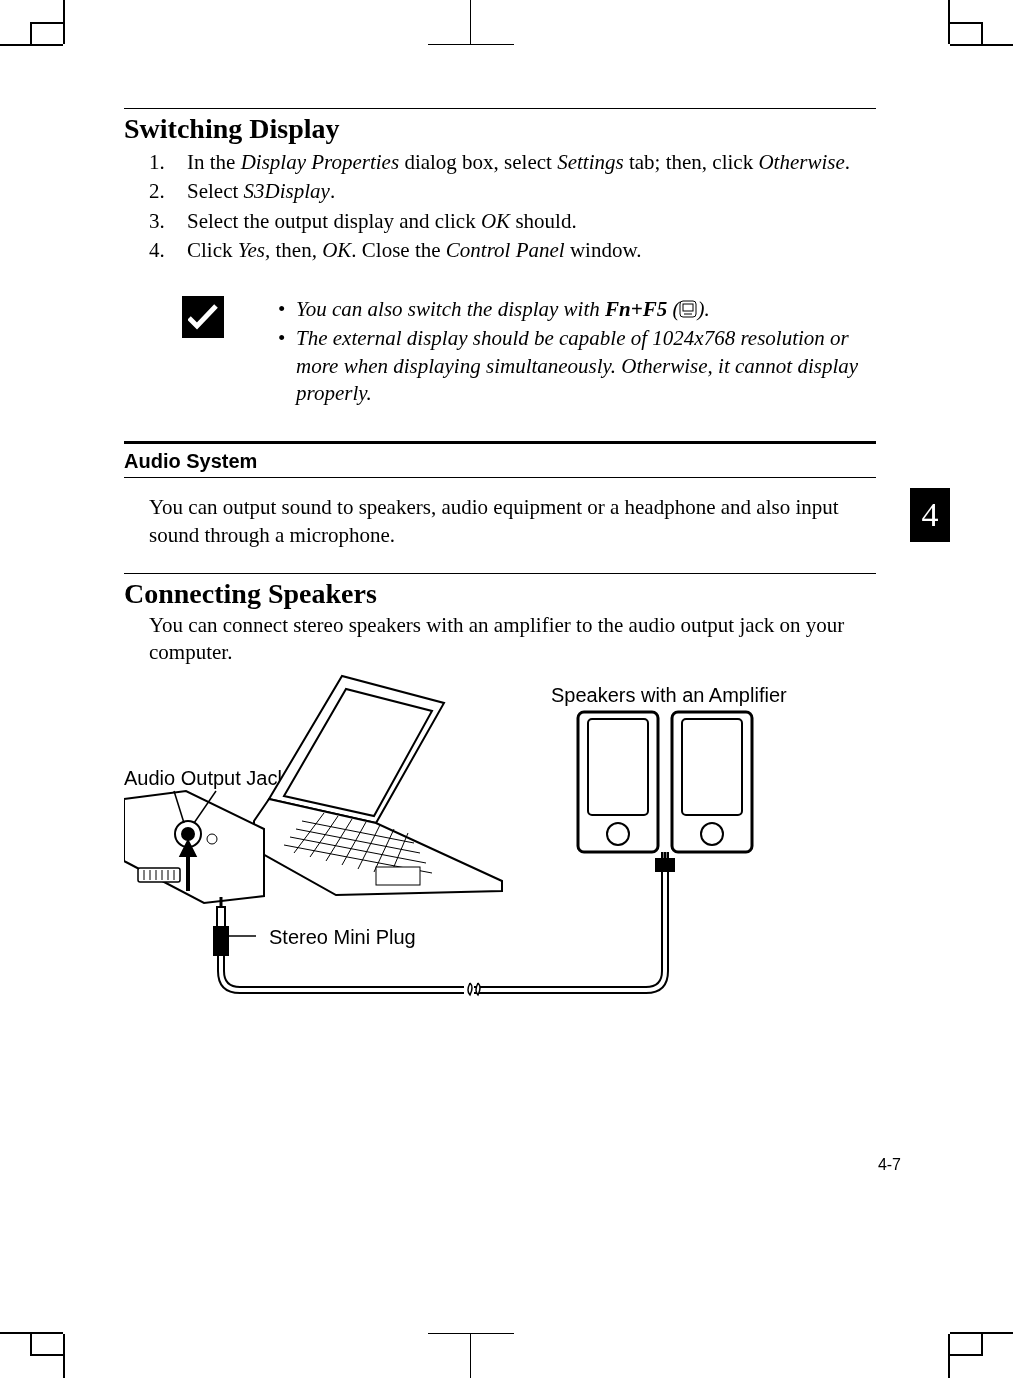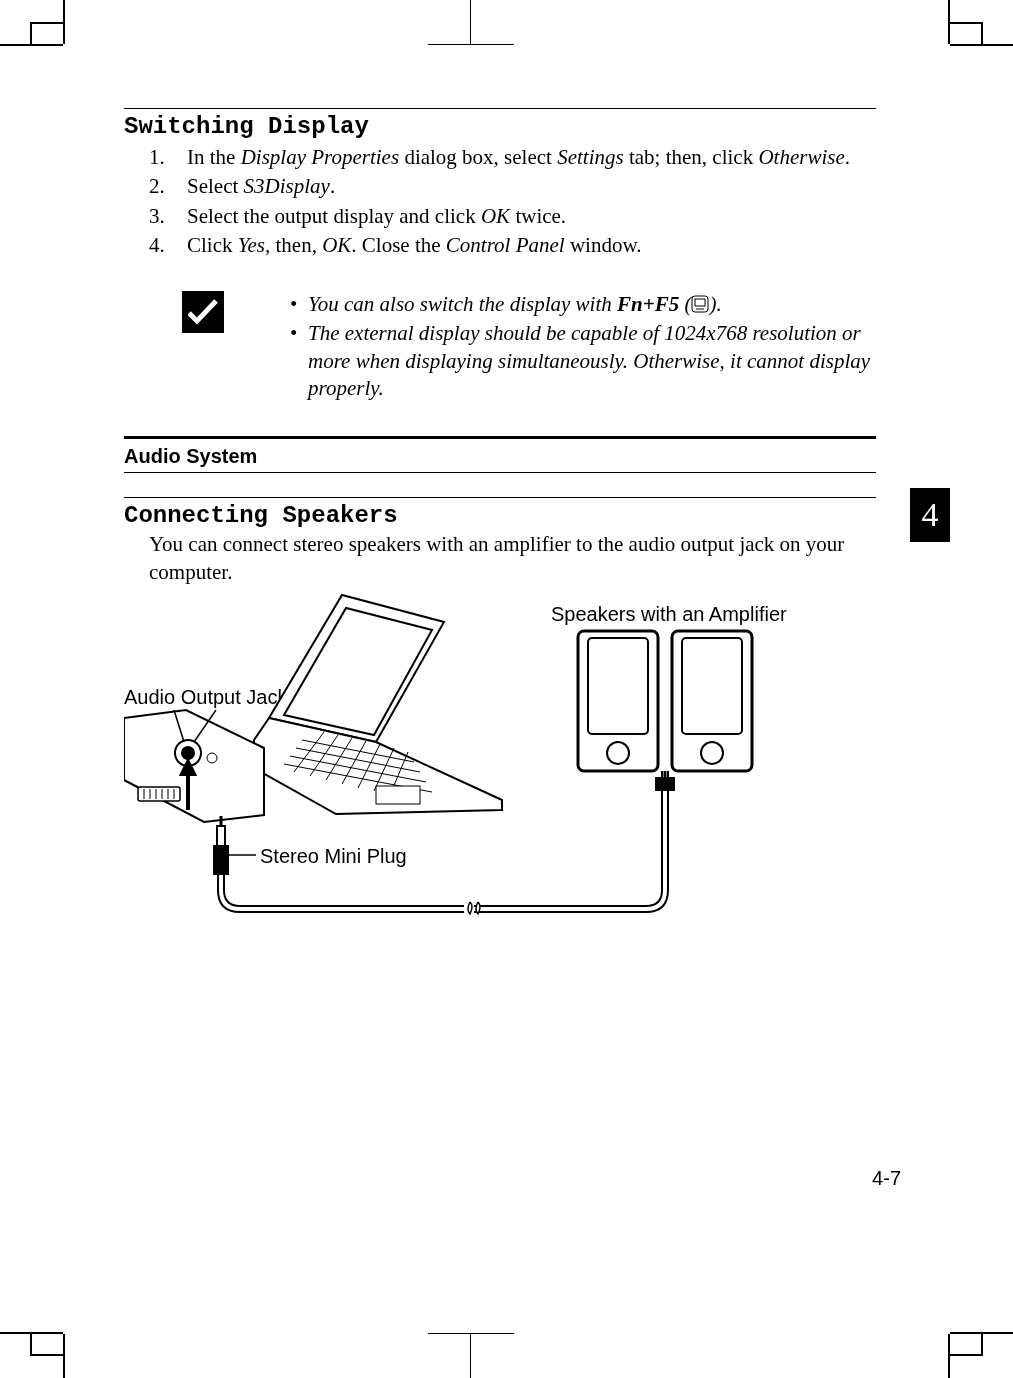--- a/index.html
+++ b/index.html
@@ -39,23 +39,23 @@
       position: absolute;
       top: 100px;
       left: 124px;
       width: 752px;
     }
 
     .rule-thin { border-top: 1.5px solid #000; margin: 8px 0 4px 0; }
     .rule-thick { border-top: 3px solid #000; margin: 16px 0 6px 0; }
 
     .sub-heading {
-      font-family: Liberation Mono, monospace;
+      font-family: Liberation Serif, serif;
       font-weight: bold;
-      font-size: 24px;
+      font-size: 28px;
       margin-top: 3px;
     }
     .section-heading {
       font-family: Arial, Helvetica, sans-serif;
       font-weight: bold;
       font-size: 20px;
       margin-top: 2px;
     }
 
     ol.steps {
@@ -68,21 +68,20 @@
       line-height: 1.3;
       margin-bottom: 2px;
     }
     ol.steps li .num { width: 38px; flex-shrink: 0; }
     ol.steps li .txt { flex: 1; }
 
     .note-wrap {
       display: flex;
       margin-top: 32px;
       margin-left: 58px;
-      gap: 12px;
     }
     .note-icon {
       width: 42px;
       height: 42px;
       background: #000;
       position: relative;
       flex-shrink: 0;
       margin-right: 54px;
     }
     .note-icon svg { position: absolute; top: 8px; left: 6px; }
@@ -133,24 +132,24 @@
       color: #fff;
       font-family: "Times New Roman", serif;
       font-size: 34px;
       display: flex;
       align-items: center;
       justify-content: center;
     }
 
     .page-num {
       position: absolute;
-      bottom: 188px;
+      bottom: 204px;
       right: 112px;
       font-family: Arial, Helvetica, sans-serif;
-      font-size: 20px;
+      font-size: 16px;
     }
 
     .italic { font-style: italic; }
     .bolditalic { font-weight: bold; font-style: italic; }
     .key-icon {
       display: inline-block;
       vertical-align: -2px;
       font-style: normal;
     }
   </style>
@@ -194,21 +193,21 @@
     </li>
     <li>
       <span class="num">2.</span>
       <span class="txt">
         <span>Select </span><span class="italic">S3Display</span><span>.</span>
       </span>
     </li>
     <li>
       <span class="num">3.</span>
       <span class="txt">
-        <span>Select the output display and click </span><span class="italic">OK</span><span> twice.</span>
+        <span>Select the output display and click </span><span class="italic">OK</span><span> should.</span>
       </span>
     </li>
     <li>
       <span class="num">4.</span>
       <span class="txt">
         <span>Click </span><span class="italic">Yes, </span><span>then</span><span class="italic">, OK</span><span>. Close the </span><span class="italic">Control Panel</span><span> window.</span>
       </span>
     </li>
   </ol>
 
@@ -226,30 +225,31 @@
               <line x1="5" y1="14" x2="13" y2="14" stroke="#000" stroke-width="1"></line>
             </svg></span><span>).</span>
       </li>
       <li>The external display should be capable of 1024x768 resolution or more when displaying simultaneously. Otherwise, it cannot display properly.</li>
     </ul>
   </div>
 
   <div class="rule-thick" style="margin-top:34px;"></div>
   <div class="section-heading">Audio System</div>
   <div class="rule-thin" style="margin-top:4px;"></div>
+  <p class="intro">You can output sound to speakers, audio equipment or a headphone and also input sound through a microphone.</p>
 
   <div class="rule-thin" style="margin-top:24px;"></div>
   <div class="sub-heading">Connecting Speakers</div>
   <p class="intro" style="margin-top:2px;">You can connect stereo speakers with an amplifier to the audio output jack on your computer.</p>
 
   <div class="diagram-area">
 
     <div class="diagram-label" style="top:13px; left:427px;">Speakers with an Amplifier</div>
     <div class="diagram-label" style="top:96px; left:0px;">Audio Output Jack</div>
-    <div class="diagram-label" style="top:255px; left:136px;">Stereo Mini Plug</div>
+    <div class="diagram-label" style="top:255px; left:145px;">Stereo Mini Plug</div>
 
     <svg width="752" height="340" style="position:absolute; top:0; left:0;">
 
       <g stroke="#000" stroke-width="2" fill="#fff">
         <polygon points="145,128 218,5 320,32 252,152"></polygon>
         <polygon points="160,125 222,18 308,40 250,145"></polygon>
       </g>
 
       <g stroke="#000" stroke-width="2" fill="#fff">
         <polygon points="145,128 252,152 378,210 378,220 212,224 130,178 130,150"></polygon>

